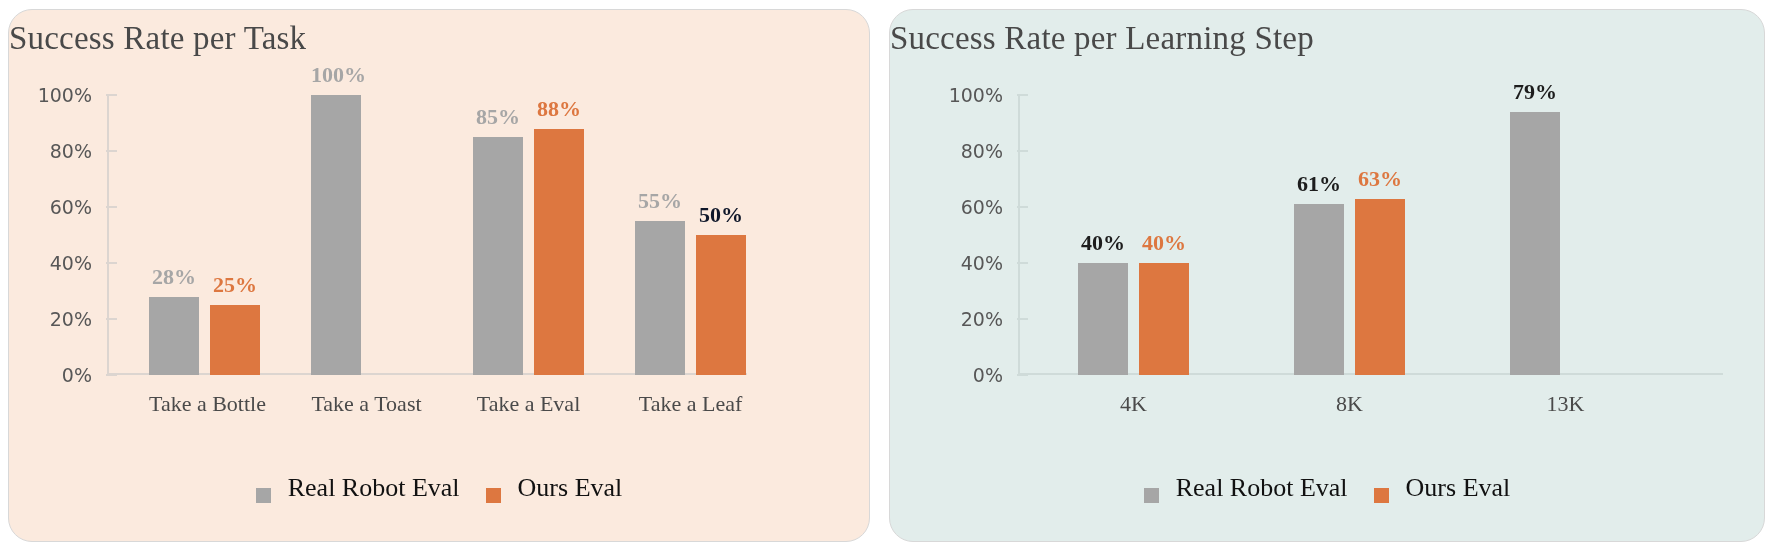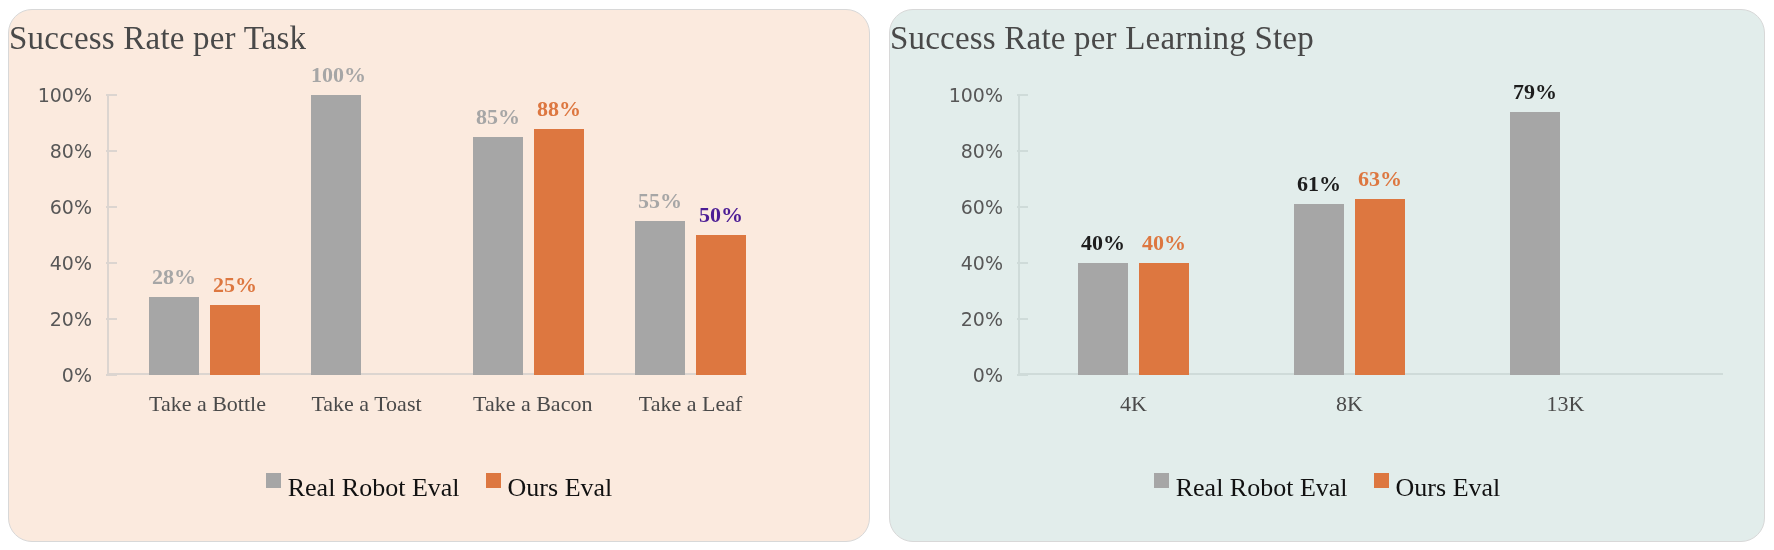--- a/index.html
+++ b/index.html
@@ -134,22 +134,22 @@
     position: absolute;
     bottom: 38px;
     left: 0; right: 0;
     display: flex;
     justify-content: center;
     align-items: center;
     gap: 26px;
   }
   .legend-item {
     display: flex;
-    align-items: flex-start;
-    gap: 7px;
+    align-items: flex-end;
+    gap: 17px;
   }
   .legend-swatch {
     width: 15px; height: 15px;
     display: inline-block;
   }
   .legend-swatch.gray   { background: #a6a6a6; }
   .legend-swatch.orange { background: #dd7740; }
   .legend-text {
     font-family: "Liberation Serif", serif;
     font-size: 26px;
@@ -205,28 +205,28 @@
             </div>
             <div class="cat-label">Take a Toast</div>
           </div>
           <div class="group" style="left: 366px; width: 111px;">
             <div class="bar gray s0" style="height: 238px; background: rgb(166, 166, 166);">
               <div class="bar-label" style="color: rgb(166, 166, 166);">85%</div>
             </div>
             <div class="bar orange s1" style="height: 246.4px; background: rgb(221, 119, 64);">
               <div class="bar-label" style="color: rgb(221, 119, 64);">88%</div>
             </div>
-            <div class="cat-label">Take a Bacon</div>
+            <div class="cat-label">Take a Eval</div>
           </div>
           <div class="group" style="left: 528px; width: 111px;">
             <div class="bar gray s0" style="height: 154px; background: rgb(166, 166, 166);">
               <div class="bar-label" style="color: rgb(166, 166, 166);">55%</div>
             </div>
             <div class="bar orange s1" style="height: 140px; background: rgb(221, 119, 64);">
-              <div class="bar-label" style="color: #4c1d95;">50%</div>
+              <div class="bar-label" style="color: #0f172a;">50%</div>
             </div>
             <div class="cat-label">Take a Leaf</div>
           </div>
         </div>
     </div>
 
     <div class="legend">
       <div class="legend-item">
         <span class="legend-swatch gray"></span>
         <span class="legend-text">Real Robot Eval</span>

